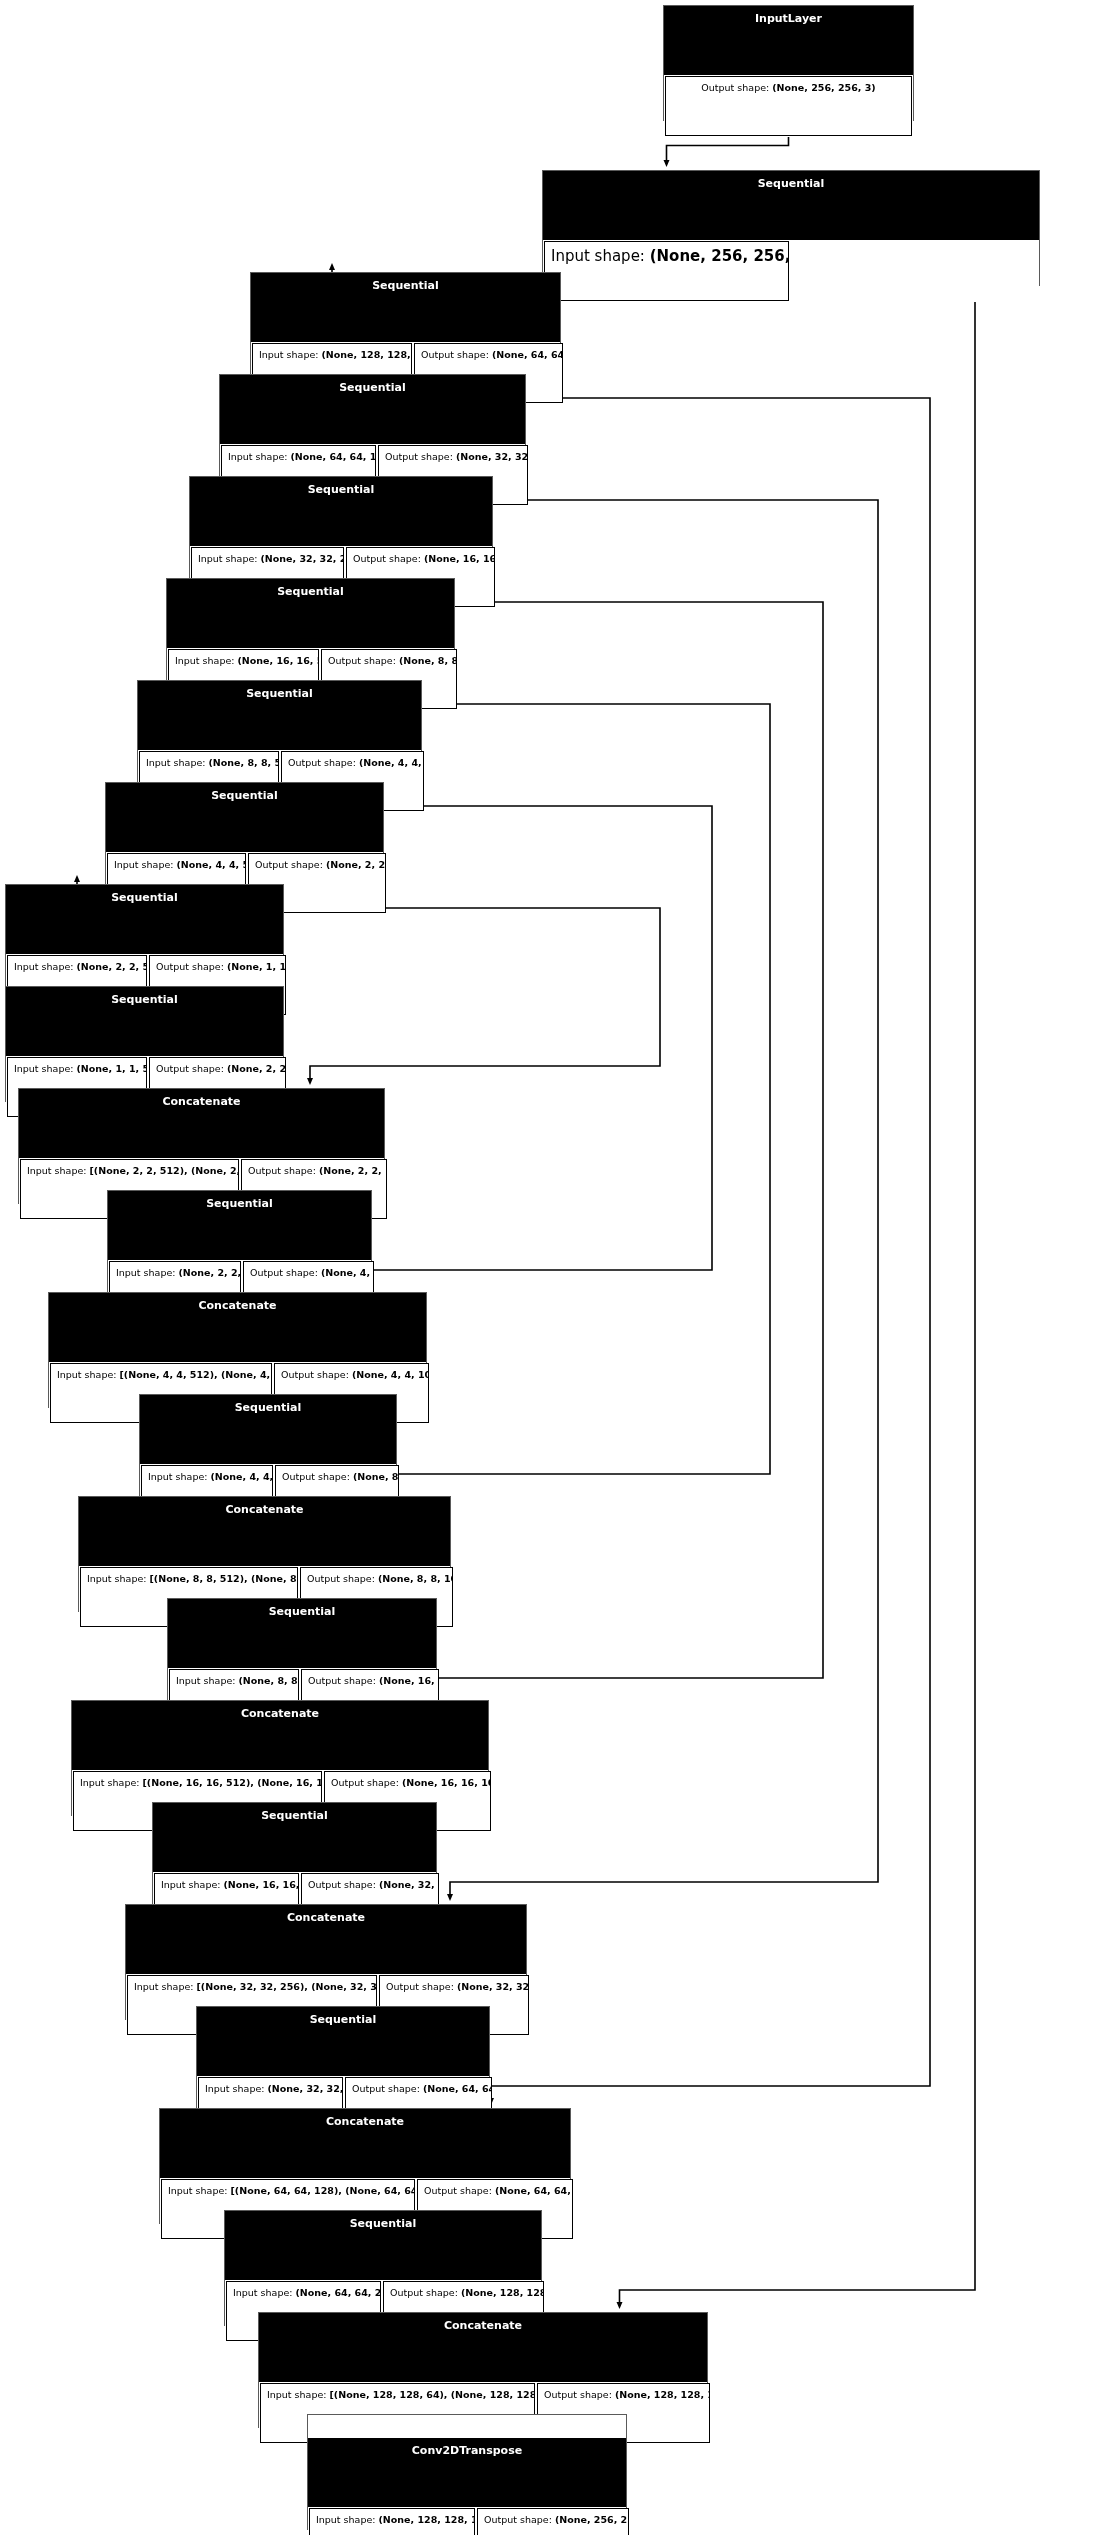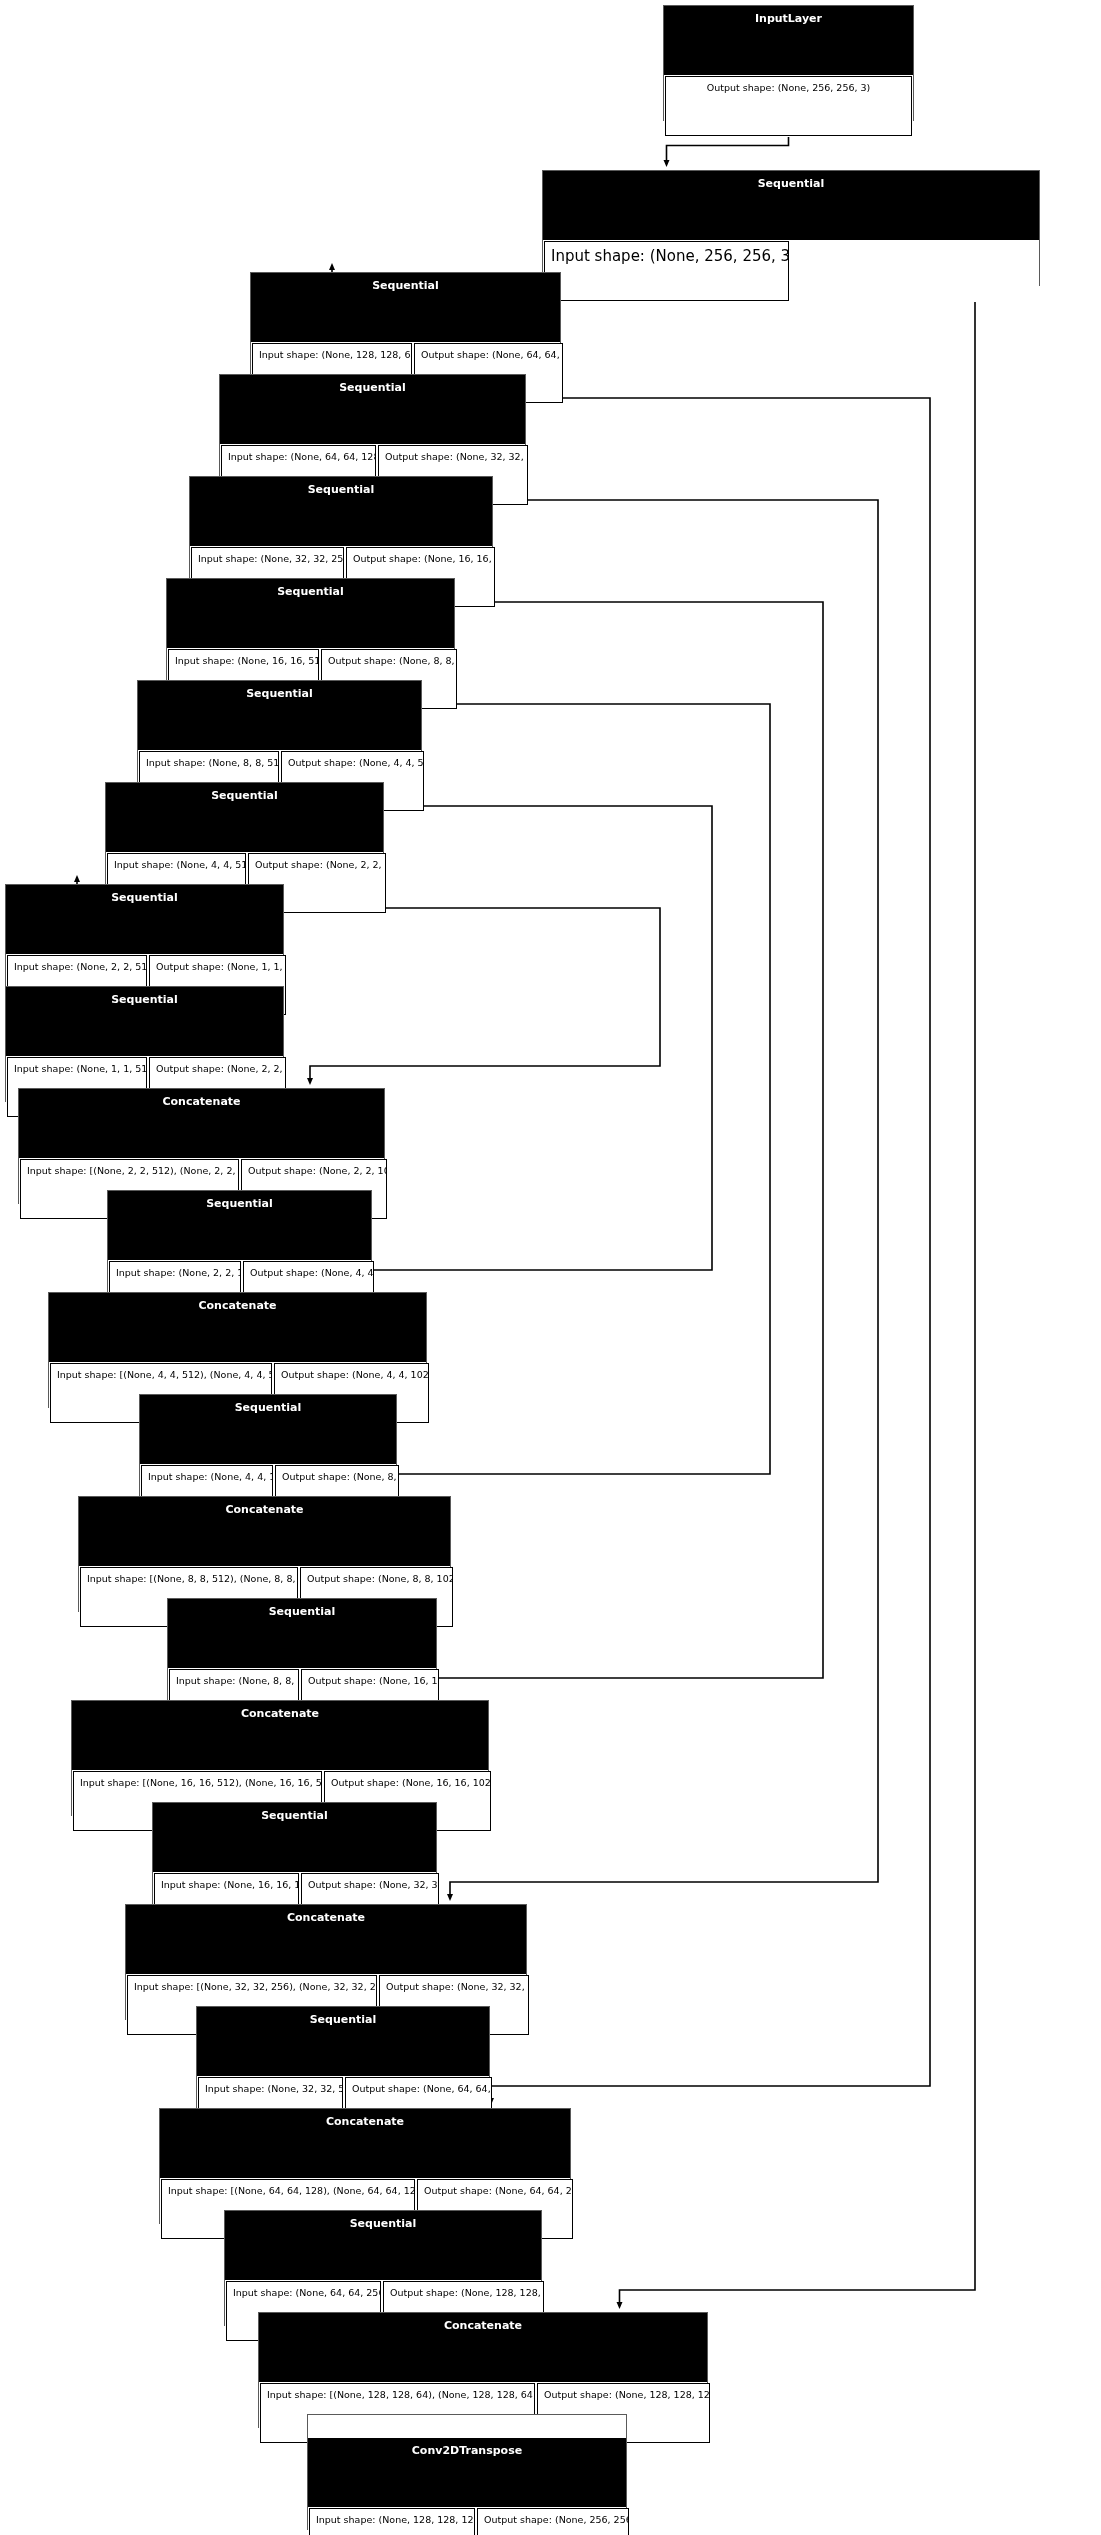--- a/index.html
+++ b/index.html
@@ -56,21 +56,21 @@
     white-space: nowrap;
     overflow: hidden;
     border: 1px solid #000000;
     margin: 1px;
     background: #ffffff;
   }
   .shape-cell.in {
     border-right-width: 1px;
   }
   .shape-cell b {
-    font-weight: normal;
+    font-weight: bold;
   }
   .shape-cell .lbl {
     font-weight: normal;
   }
 </style>
 </head>
 <body>
 
 <div id="canvas">
   <svg id="edges" viewBox="0 0 1101 2535" width="1101" height="2535" xmlns="http://www.w3.org/2000/svg" aria-hidden="true">

